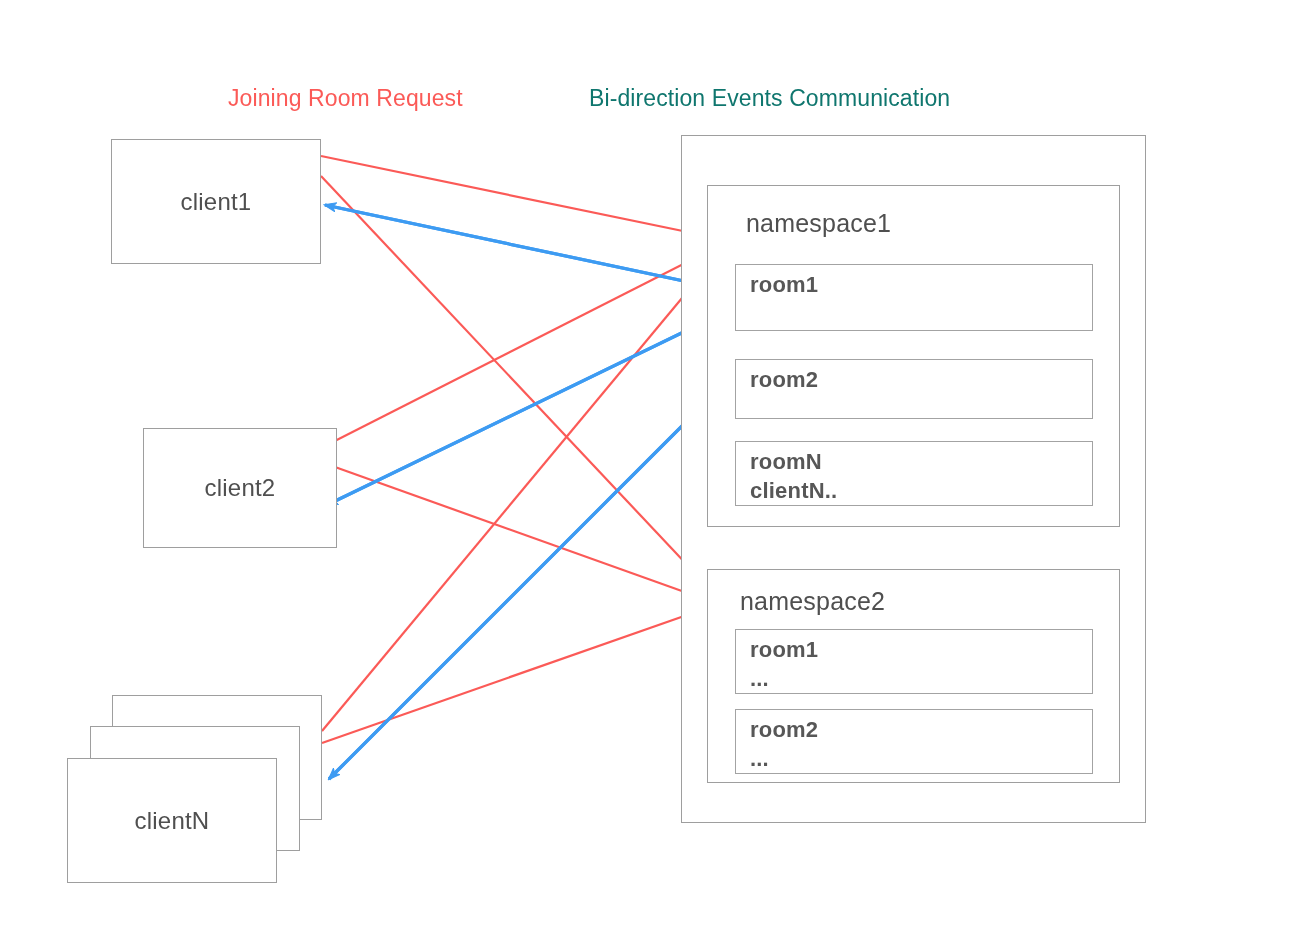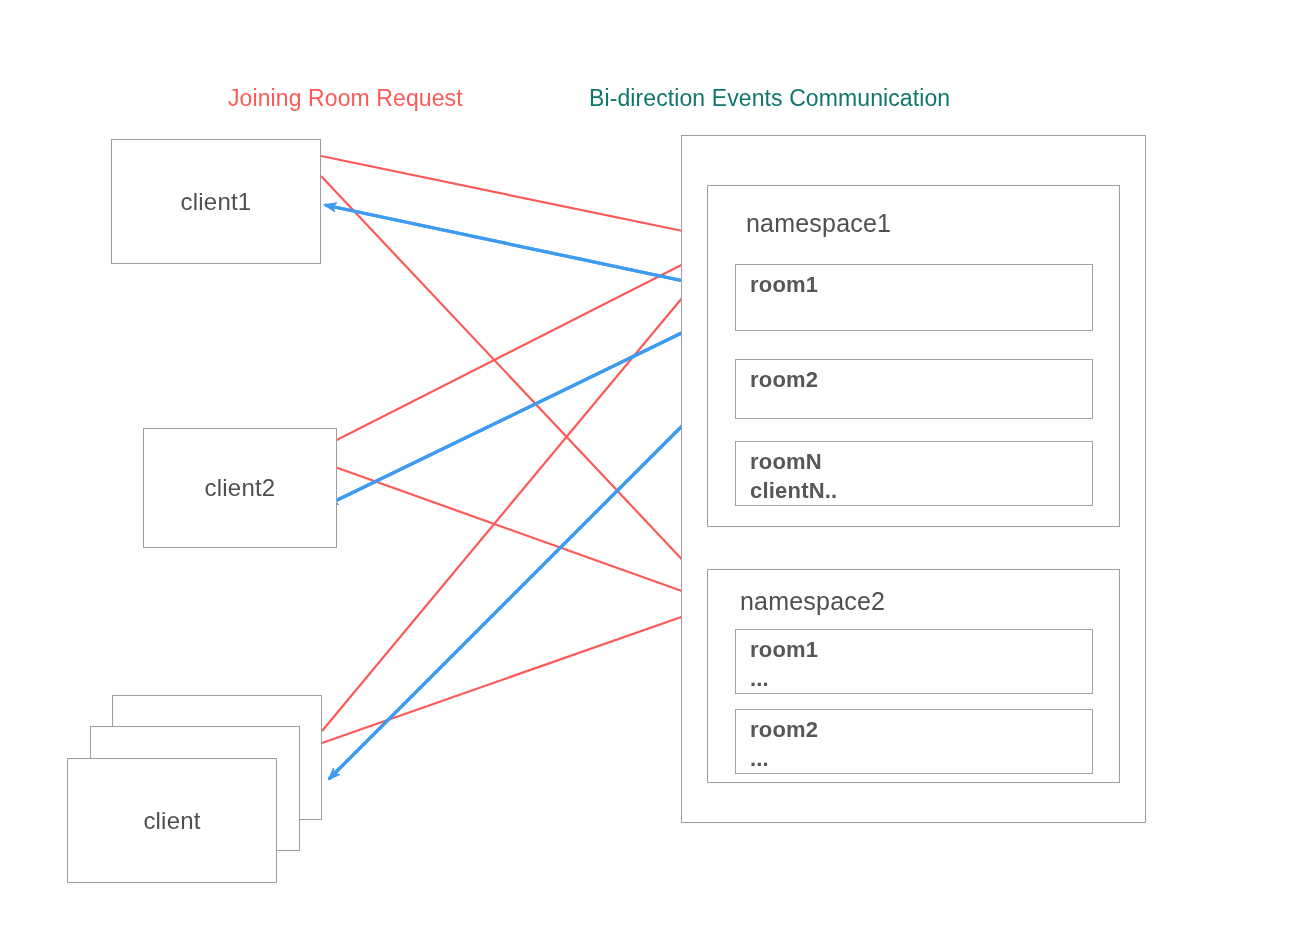--- a/index.html
+++ b/index.html
@@ -151,21 +151,21 @@
     <span class="client-label">client1</span>
   </div>
 
   <div class="box client-box" style="left:111px; top:428px; width:194px; height:120px; z-index:5;margin-left:32px;">
     <span class="client-label">client2</span>
   </div>
 
   <div class="box stack-back" style="left:112px; top:695px; width:210px; height:125px; z-index:4;"></div>
   <div class="box stack-back" style="left:90px; top:726px; width:210px; height:125px; z-index:5;"></div>
   <div class="box client-box" style="left:67px; top:758px; width:210px; height:125px; z-index:6;">
-    <span class="client-label">client</span>
+    <span class="client-label">clientN</span>
   </div>
 
   <div class="box" id="server-box" style="z-index:3;"></div>
 
   <div class="box namespace-box" style="left:707px; top:185px; width:413px; height:342px; z-index:4;">
     <div class="namespace-title" style="left:26px; top:23px;">namespace1</div>
 
     <div class="room-box" style="left:27px; top:78px; width:358px; height:67px;">
       <div class="room-line">room1</div>
     </div>

